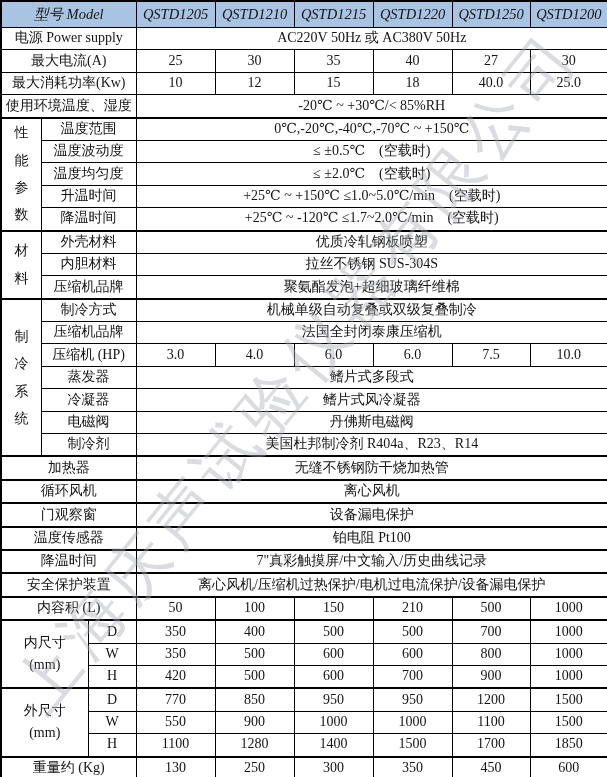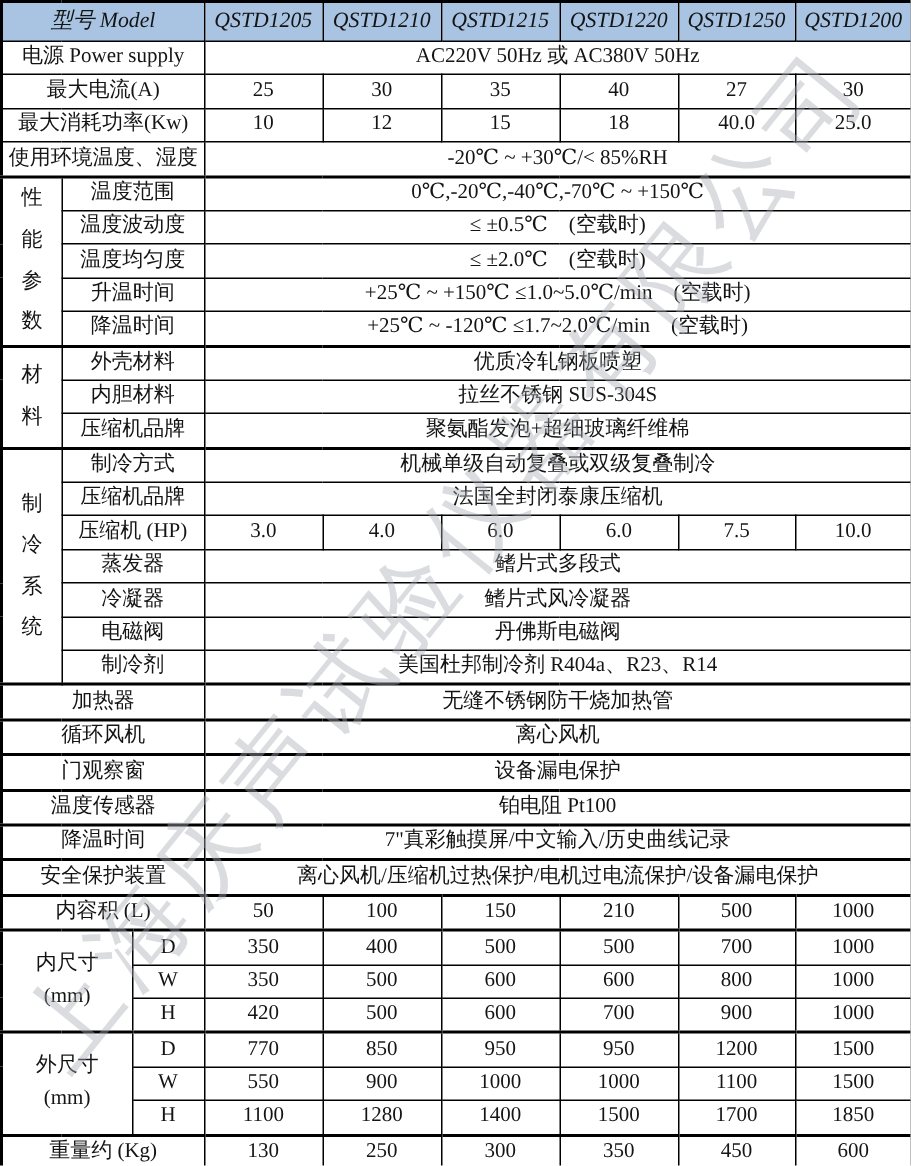--- a/index.html
+++ b/index.html
@@ -24,20 +24,21 @@
     background:#a8c4e2;height:25px;font-size:14.5px;font-style:italic;
   }
   tr.sec>td{border-top-width:2px;}
   td.grp{
     padding:0;vertical-align:middle;
   }
   td.grp .vtxt{
     width:1.05em;margin:0 auto;word-break:break-all;
     line-height:1.95;font-size:14px;letter-spacing:0;
     white-space:normal;
+    text-align:right;
   }
   td.dimgrp{white-space:pre-line;line-height:1.6;margin-left:14px;}
   .watermark{
     position:absolute;left:28px;top:660px;z-index:2;
     transform:rotate(-51deg);transform-origin:0 50%;
     font-size:64px;letter-spacing:7px;white-space:nowrap;
     color:rgba(168,172,180,0.42);pointer-events:none;
     font-family:"Liberation Serif","DejaVu Serif",serif;
   }
 </style>

